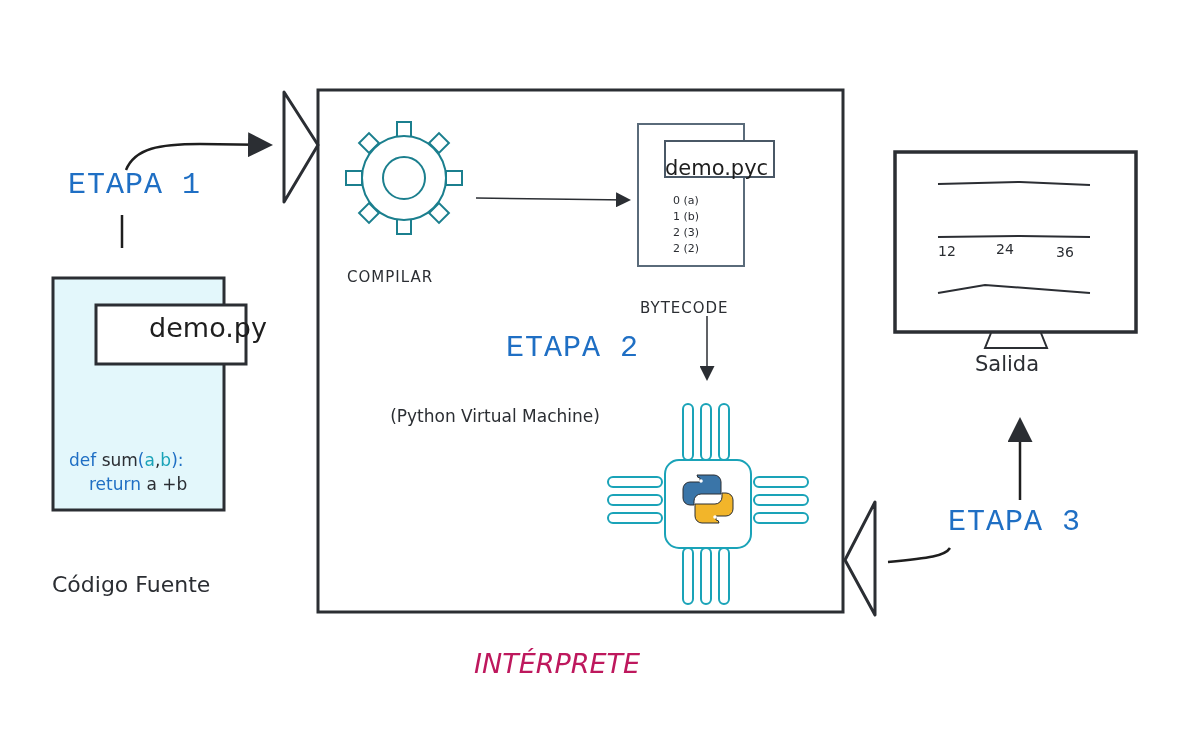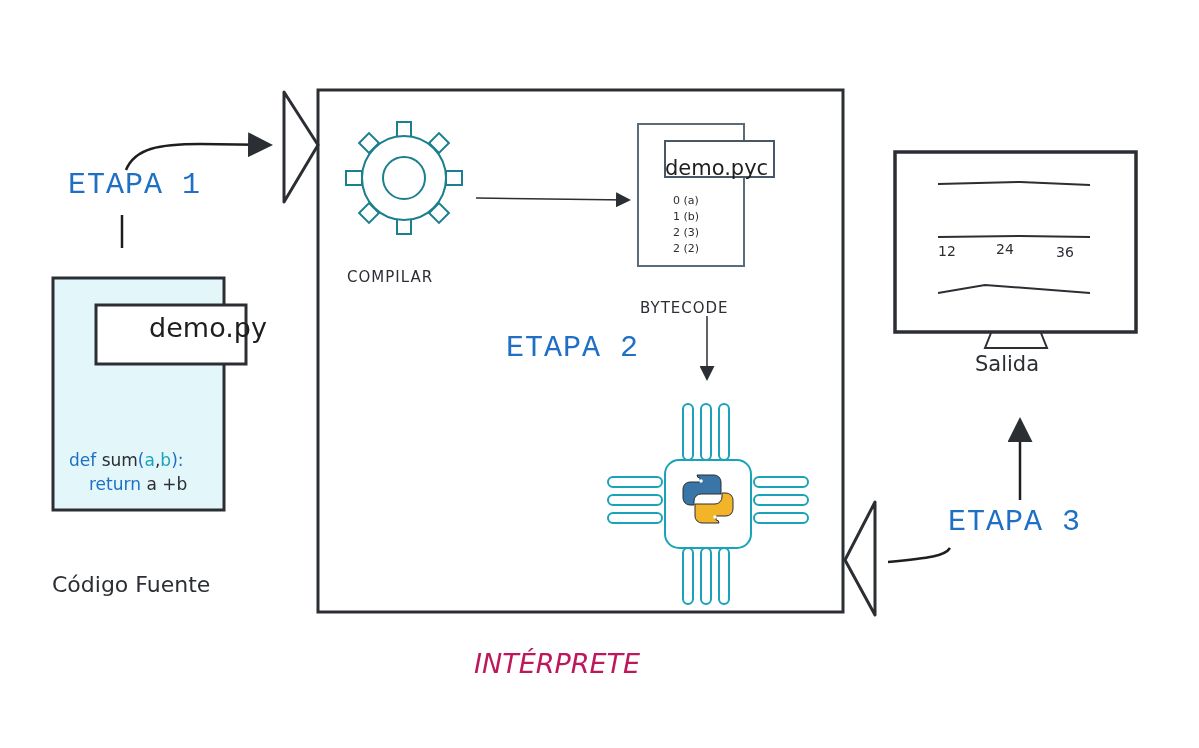--- a/index.html
+++ b/index.html
@@ -105,20 +105,21 @@
 <div class="abs" style="left:665px;top:145px;width:95px;text-align:center;font-size:21px;color:#1e1e1e;margin-top:11px;">demo.pyc</div>
 <div class="abs" style="left:673px;top:193px;font-size:11px;line-height:16px;color:#2b2e33;">
   <div>0 (a)</div>
   <div>1 (b)</div>
   <div>2 (3)</div>
   <div>2 (2)</div>
 </div>
 <div class="abs lbl" style="left:640px;top:299px;font-size:15px;letter-spacing:1px;">BYTECODE</div>
 
 <div class="abs" style="left:340px;top:403px;width:310px;text-align:center;font-size:17px;line-height:26px;color:#2b2e33;">
+  <div>(Python Virtual Machine)</div>
 </div>
 
 <div class="abs" style="left:938px;top:243px;font-size:14px;color:#2b2e33;">12</div>
 <div class="abs" style="left:996px;top:241px;font-size:14px;color:#2b2e33;">24</div>
 <div class="abs" style="left:1056px;top:244px;font-size:14px;color:#2b2e33;">36</div>
 <div class="abs lbl" style="left:975px;top:352px;font-size:21px;">Salida</div>
 
 <div class="abs" style="left:474px;top:648px;font-size:27px;color:#be185d;font-style:italic;">INTÉRPRETE</div>
 
 </body></html>

